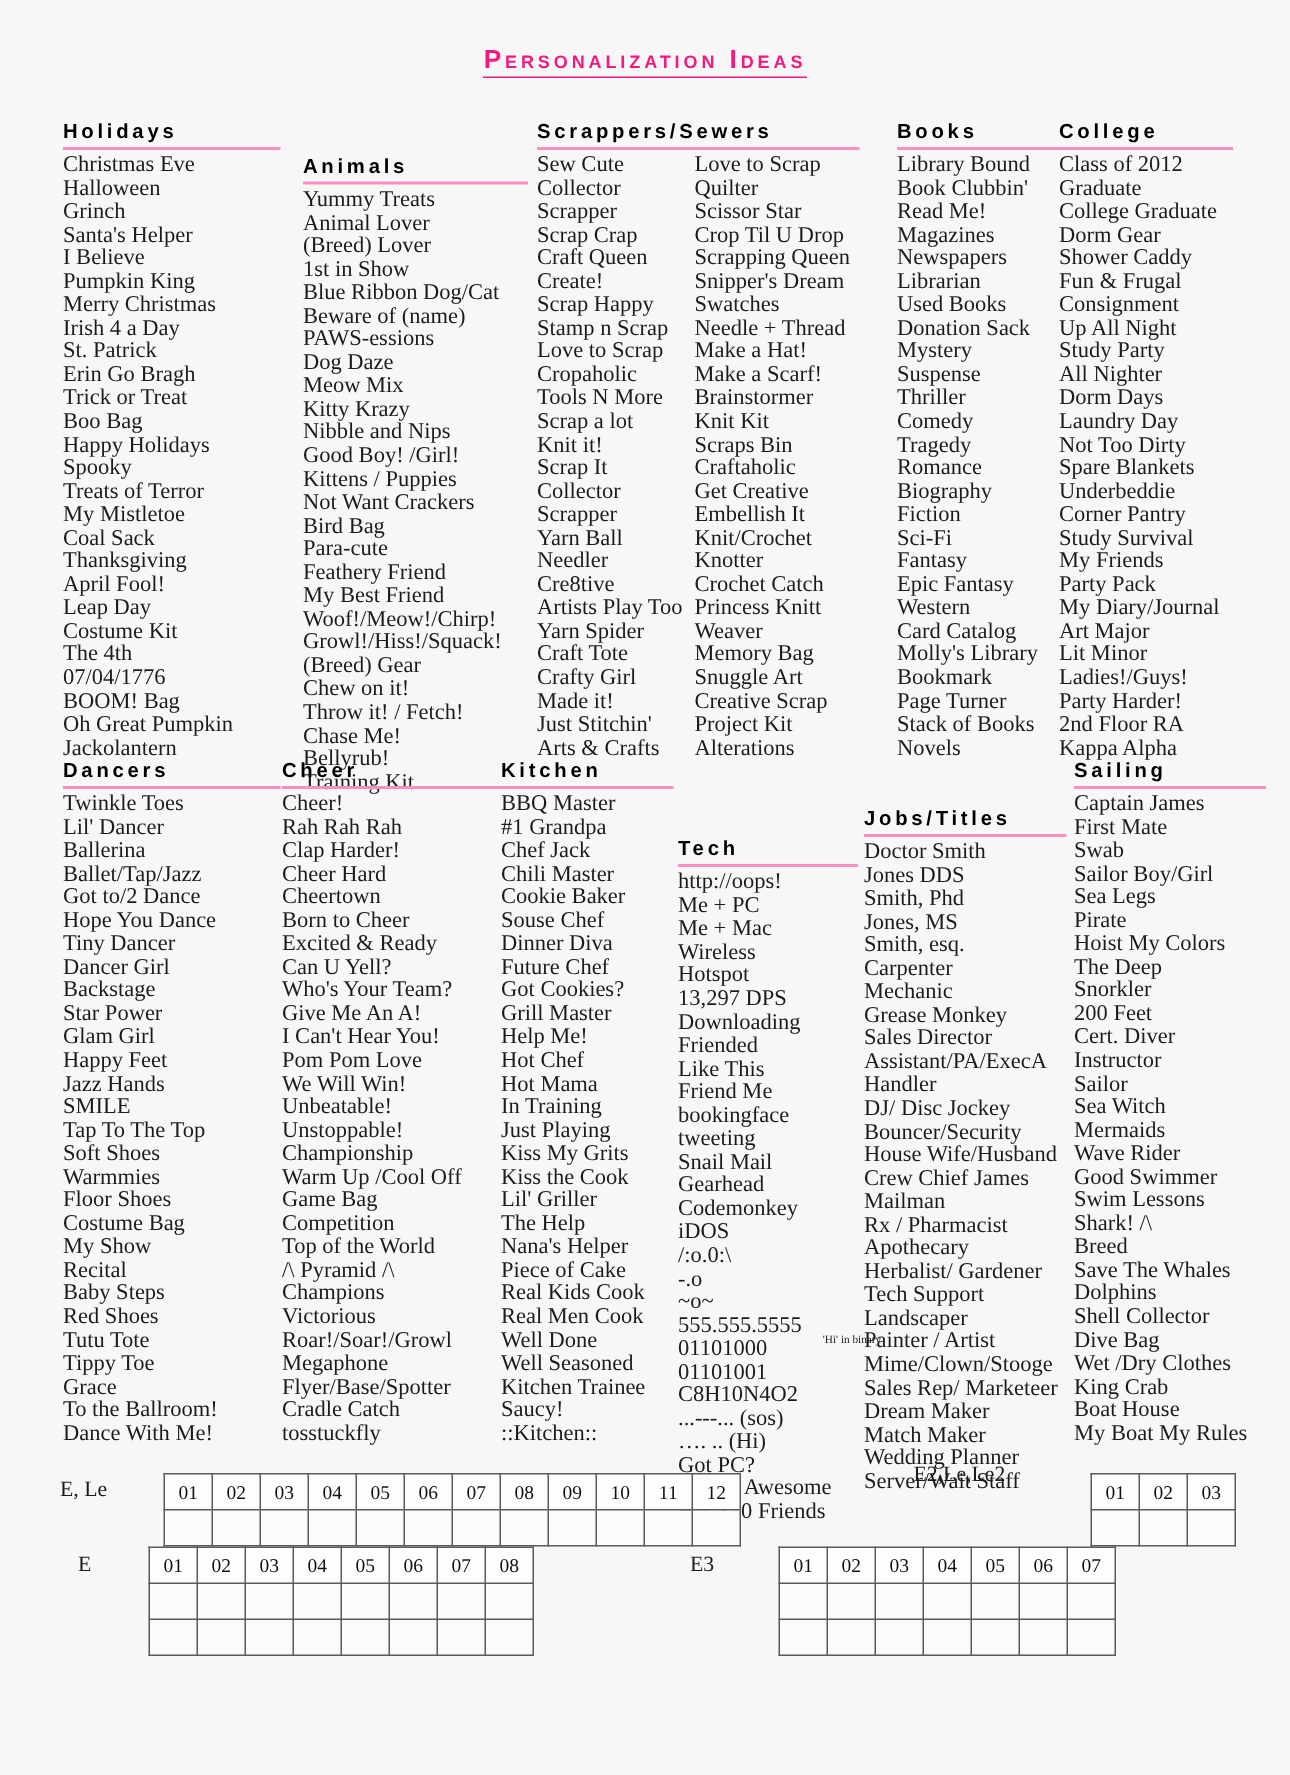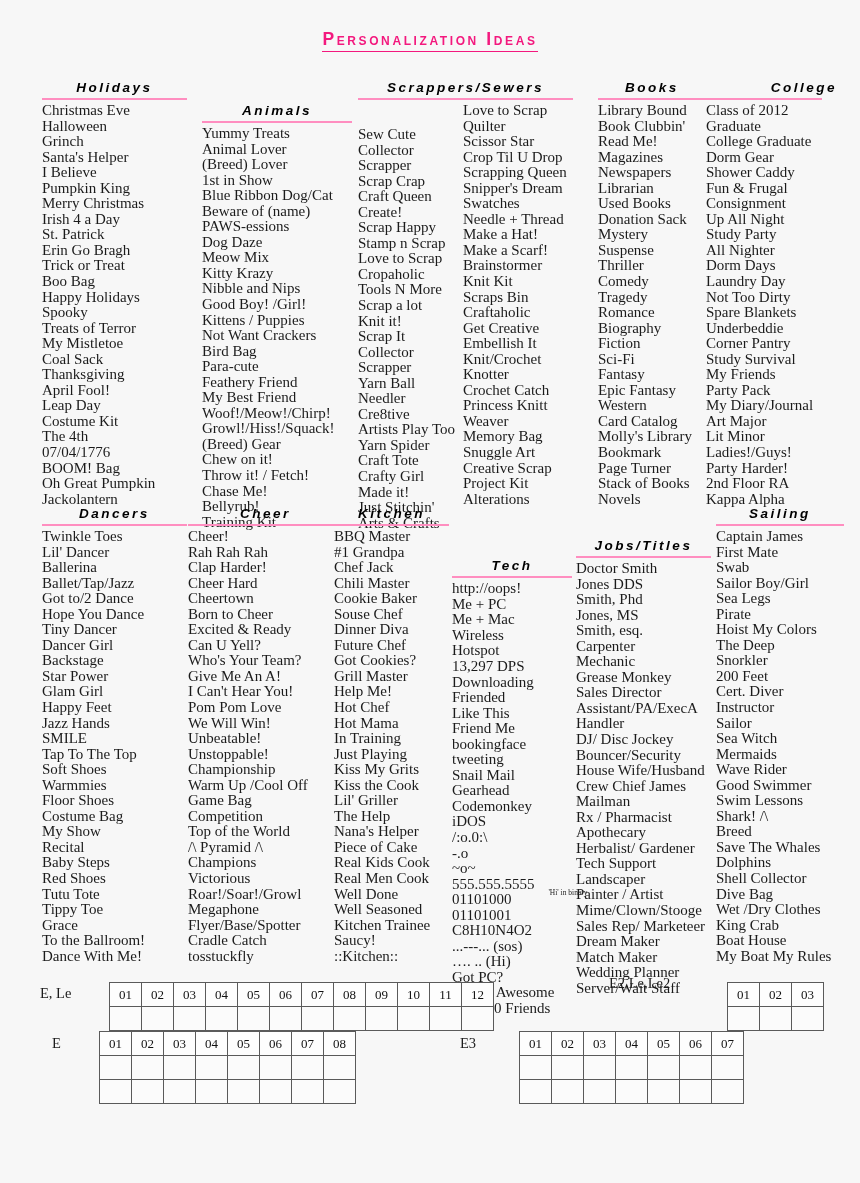--- a/index.html
+++ b/index.html
@@ -46,33 +46,30 @@
   .block {
     position: absolute;
     box-sizing: border-box;
   }
   .sec-head {
     font-family: "Liberation Sans", "DejaVu Sans", sans-serif;
     font-size: 13.5px;
     font-weight: bold;
     letter-spacing: 2.5px;
     color: #000;
-    text-align: center;
     white-space: nowrap;
     padding-bottom: 3px;
-    font-style: italic;
   }
   .head-rule {
     border-bottom: 2px solid #ff8ec0;
     height: 0;
     margin-bottom: 3px;
   }
   .heads-row {
     display: flex;
-    gap: 40px;
   }
   .heads-row .sec-head {
     flex: 1 1 auto;
   }
 
   ul.items {
     list-style: none;
     margin: 0;
     padding: 0;
     font-size: 15px;
@@ -212,21 +209,21 @@
       <li>Chase Me!</li>
       <li>Bellyrub!</li>
       <li>Training Kit</li>
     </ul>
   </div>
 
   <div class="block" style="left:358px; top:80px; width:215px;">
     <div class="sec-head">Scrappers/Sewers</div>
     <div class="head-rule"></div>
     <div class="cols2">
-      <ul class="items" style="width:105px;margin-top:24px;">
+      <ul class="items" style="width:105px;">
         <li>Sew Cute</li>
         <li>Collector</li>
         <li>Scrapper</li>
         <li>Scrap Crap</li>
         <li>Craft Queen</li>
         <li>Create!</li>
         <li>Scrap Happy</li>
         <li>Stamp n Scrap</li>
         <li>Love to Scrap</li>
         <li>Cropaholic</li>

